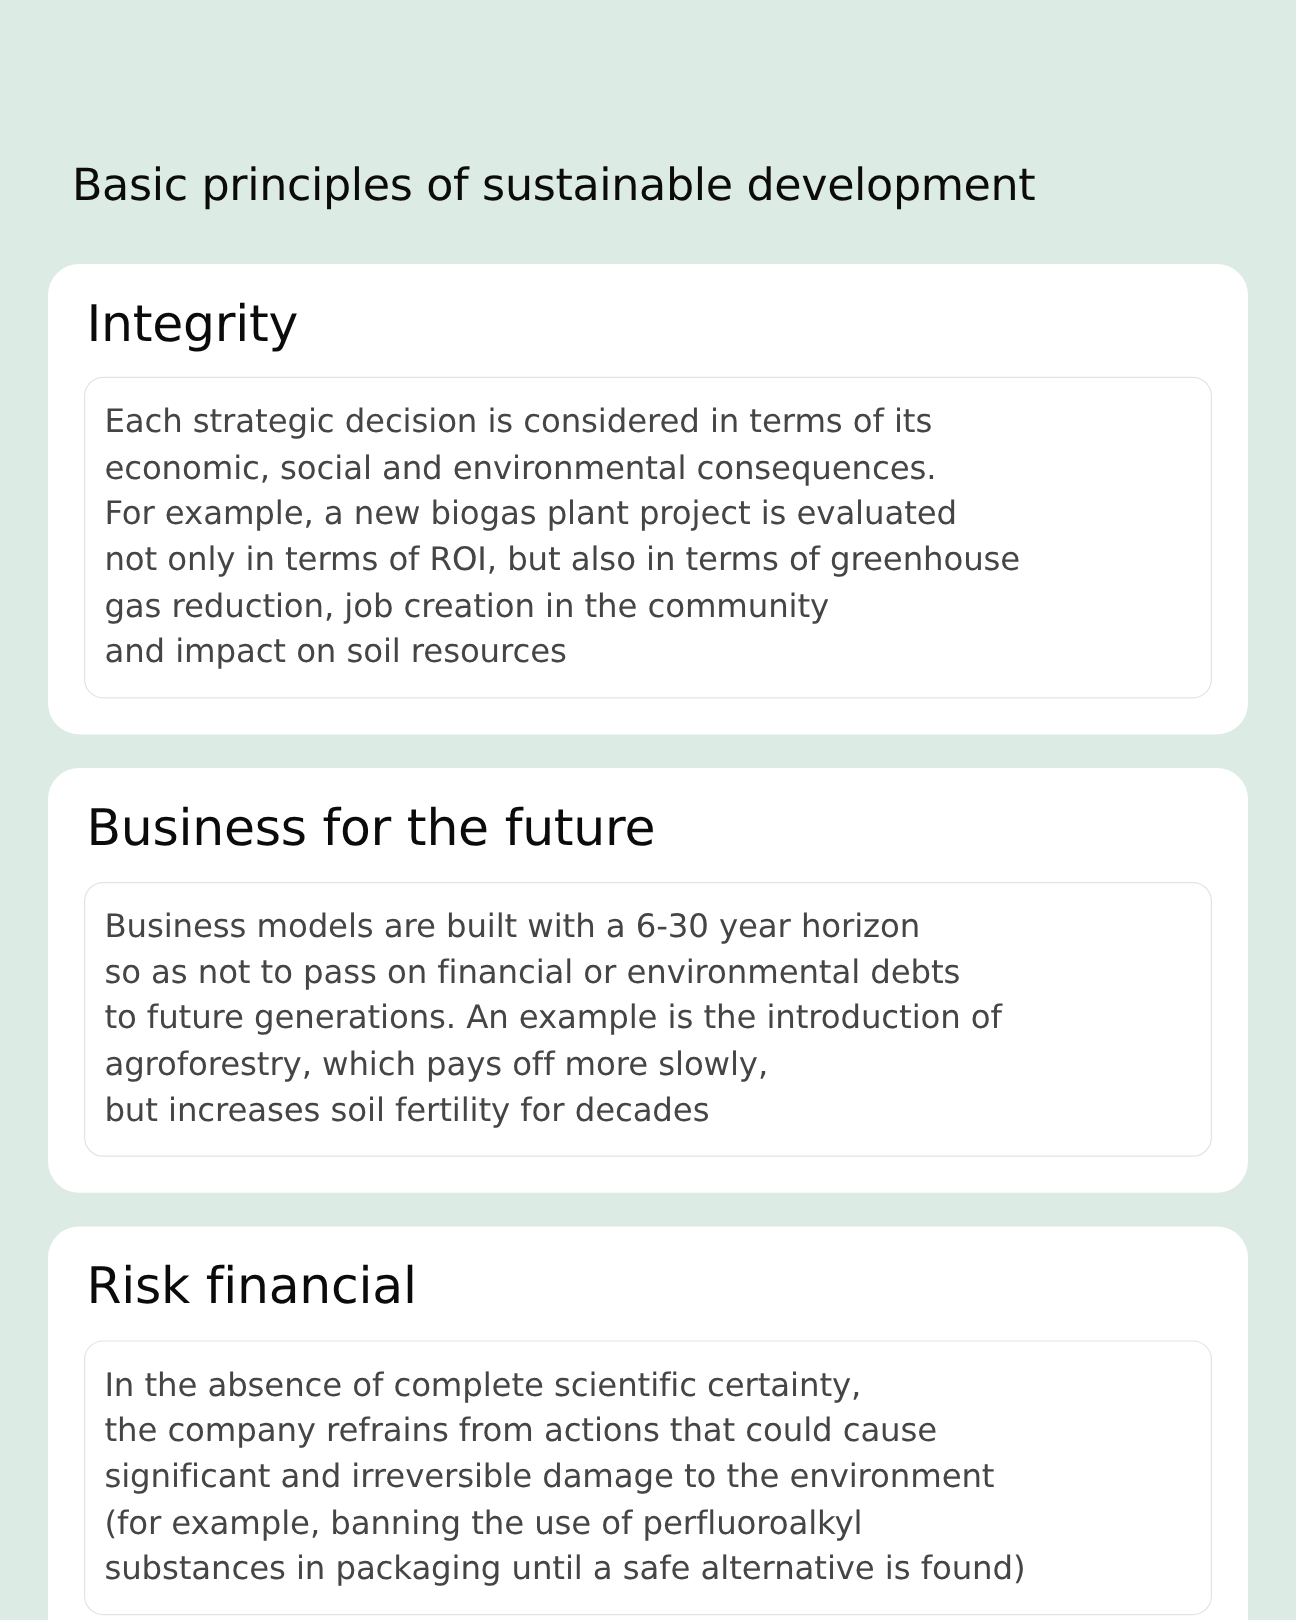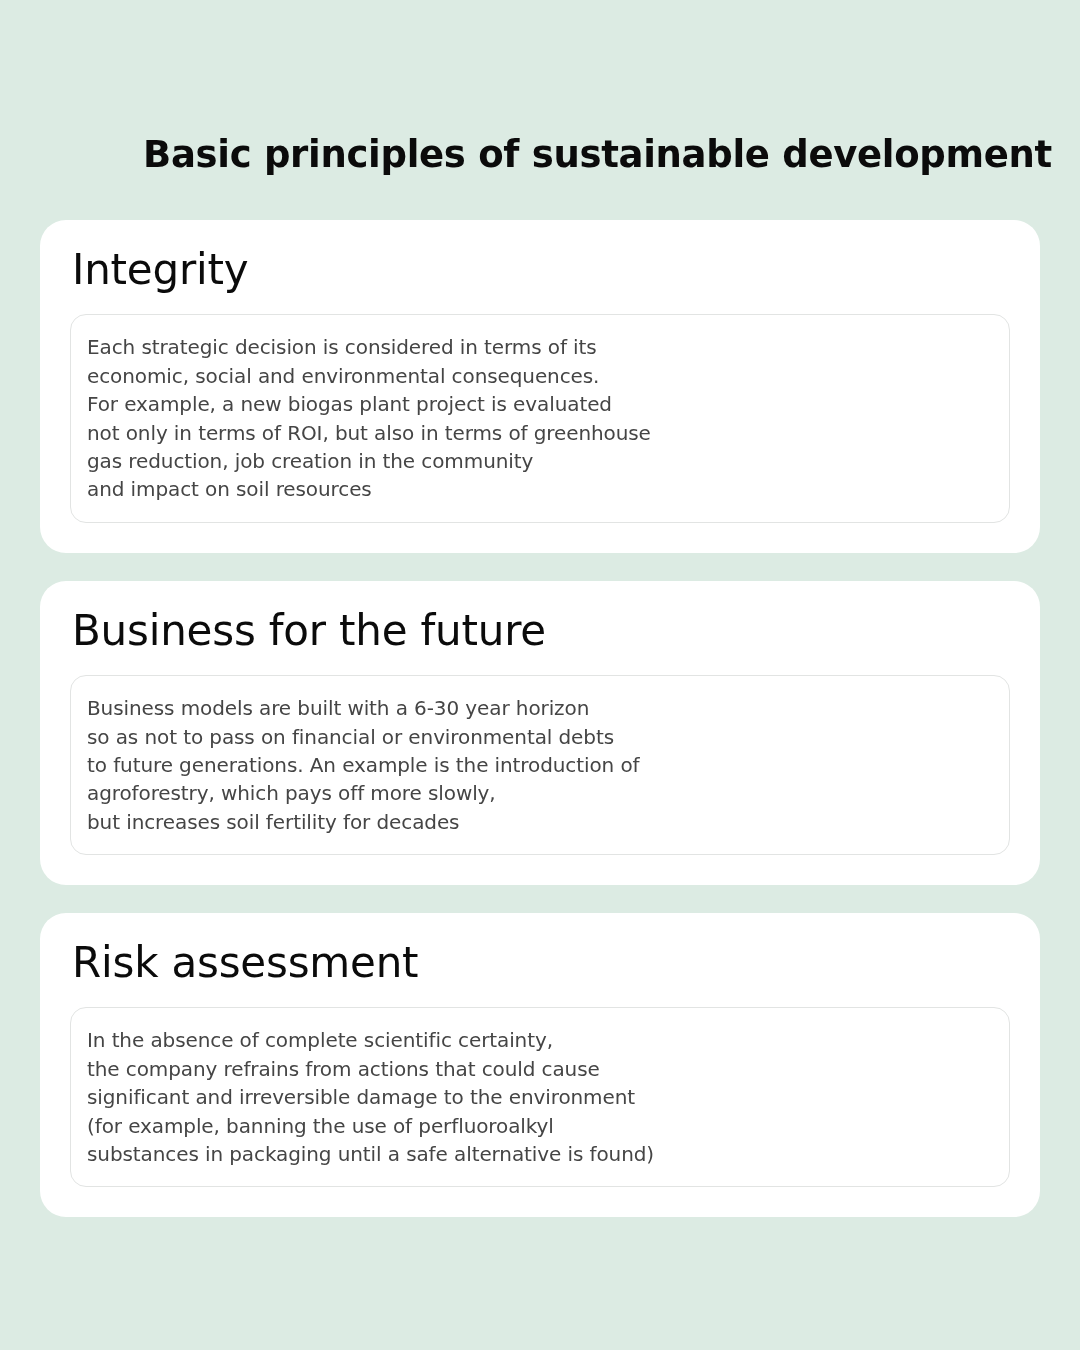--- a/index.html
+++ b/index.html
@@ -16,24 +16,24 @@
   .page {
     width: 1080px;
     height: 1350px;
     box-sizing: border-box;
     padding: 0;
     position: relative;
   }
   .page-title {
     font-family: "DejaVu Sans", sans-serif;
     font-size: 37px;
-    font-weight: 700;
+    font-weight: 400;
     color: #0b0b0b;
     letter-spacing: -0.3px;
-    text-align: right;
+    text-align: left;
     padding: 108px 28px 0 60px;
     line-height: 1.2;
   }
   .cards {
     margin-top: 43px;
     padding: 0 40px;
     display: flex;
     flex-direction: column;
     gap: 28px;
   }
@@ -52,21 +52,21 @@
     line-height: 1.15;
   }
   .card-body {
     border: 1px solid #e2e4e3;
     border-radius: 16px;
     padding: 18px 16px 18px 16px;
     box-sizing: border-box;
   }
   .card-body p {
     margin: 0;
-    font-size: 20px;
+    font-size: 27px;
     line-height: 1.42;
     color: #454545;
     white-space: pre-line;
     letter-spacing: -0.1px;
   }
   .card-2 .card-body { margin-right: 0; }
 </style>
 </head>
 <body>
 
@@ -93,21 +93,21 @@
       <div class="card-body">
         <p>Business models are built with a 6-30 year horizon
 so as not to pass on financial or environmental debts
 to future generations. An example is the introduction of
 agroforestry, which pays off more slowly,
 but increases soil fertility for decades</p>
       </div>
     </div>
 
     <div class="card card-3">
-      <div class="card-title">Risk assessment</div>
+      <div class="card-title">Risk financial</div>
       <div class="card-body">
         <p>In the absence of complete scientific certainty,
 the company refrains from actions that could cause
 significant and irreversible damage to the environment
 (for example, banning the use of perfluoroalkyl
 substances in packaging until a safe alternative is found)</p>
       </div>
     </div>
 
   </div>

